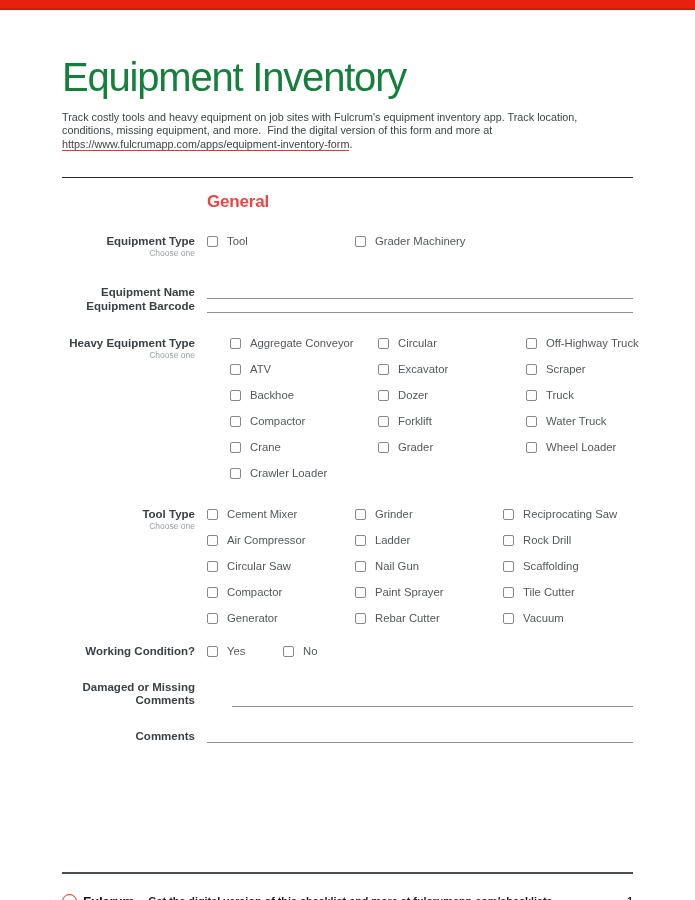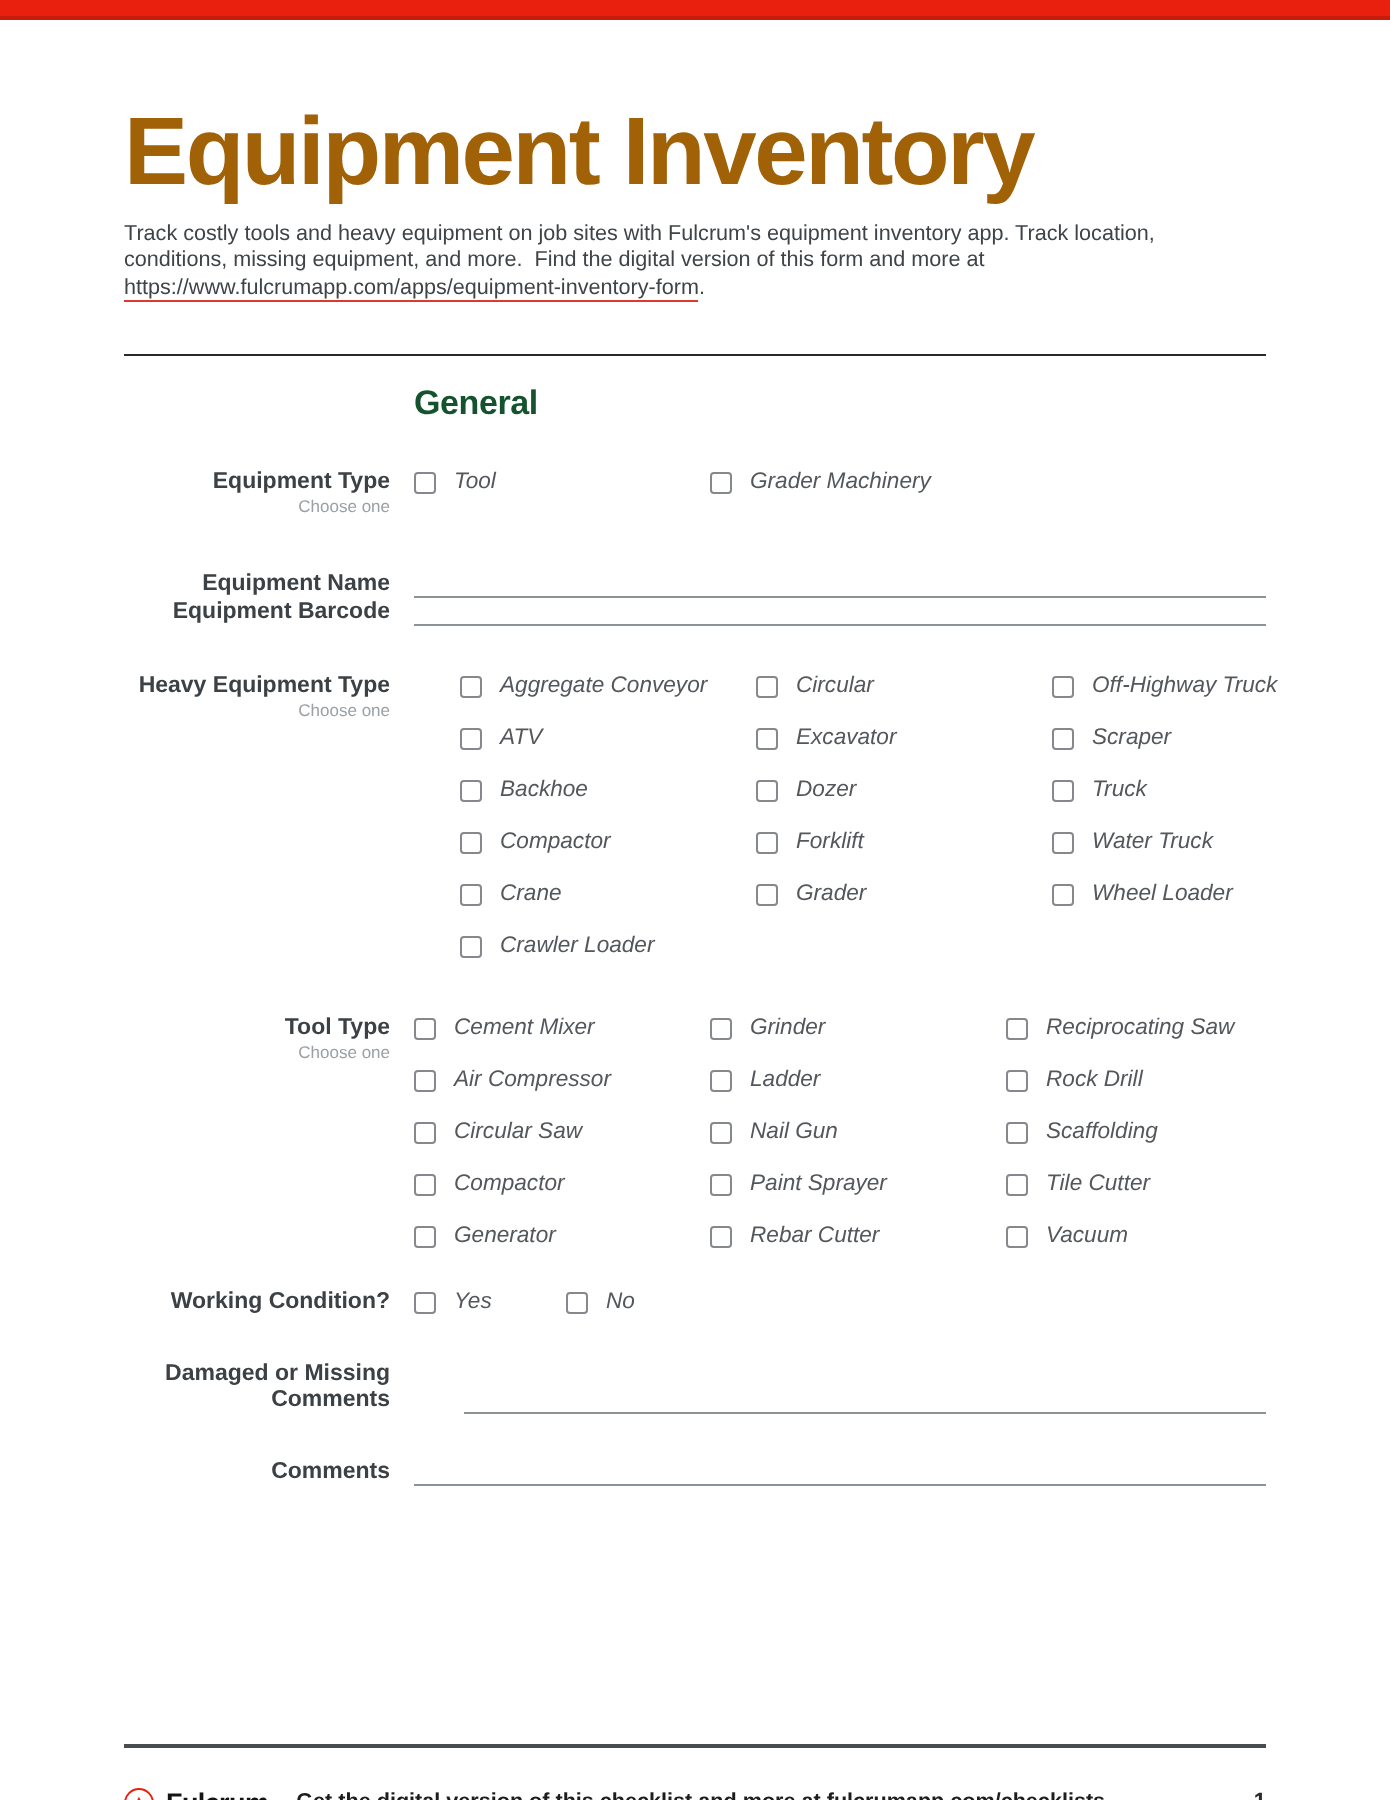--- a/index.html
+++ b/index.html
@@ -17,25 +17,25 @@
     border-bottom:2px solid #c51c0c;
   }
   .page {
     position:relative;
     width:695px; height:888px;
     padding:0 62px;
   }
   
   .title {
     margin-top:46px;
-    font-size:48px;
+    font-size:40px;
     line-height:42px;
-    font-weight:700;
+    font-weight:400;
     letter-spacing:-1.2px;
-    color:#a16207;
+    color:#15803d;
   }
   .description {
     margin-top:13px;
     max-width:553px;
     font-size:10.8px;
     line-height:13.4px;
     color:#3f4448;
     white-space:pre-wrap;
   }
   .description .desc-link {
@@ -49,41 +49,41 @@
     border:none;
     border-top:1px solid #2a2a2a;
     height:0;
   }
   
   .section-title {
     margin-top:14px;
     margin-left:145px;
     font-size:17px;
     font-weight:800;
-    color:#14532d;
+    color:#ef4444;
     letter-spacing:-0.2px;
   }
   .row { display:flex; align-items:flex-start; }
   .row-label {
     width:133px;
     flex-shrink:0;
     text-align:right;
   }
   .label-text {
     font-size:11.5px;
     font-weight:700;
     line-height:13px;
     color:#3c4145;
   }
   .label-hint {
     font-size:8.5px;
     line-height:11px;
     color:#9aa0a5;
   }
-  .row-field { margin-left:12px; flex:1;font-style:italic; }
+  .row-field { margin-left:12px; flex:1; }
   
   .choice-columns { display:flex; }
   .cb-col { width:148px; flex-shrink:0; display:flex; flex-direction:column; }
   .cb-col:last-child { width:auto; }
   .choice-columns.narrow .cb-col { width:76px; }
   .cb-item { display:flex; align-items:flex-start; height:26px; cursor:pointer; }
   .cb-box {
     width:11px; height:11px;
     border:1.5px solid #85898d;
     border-radius:2px;

